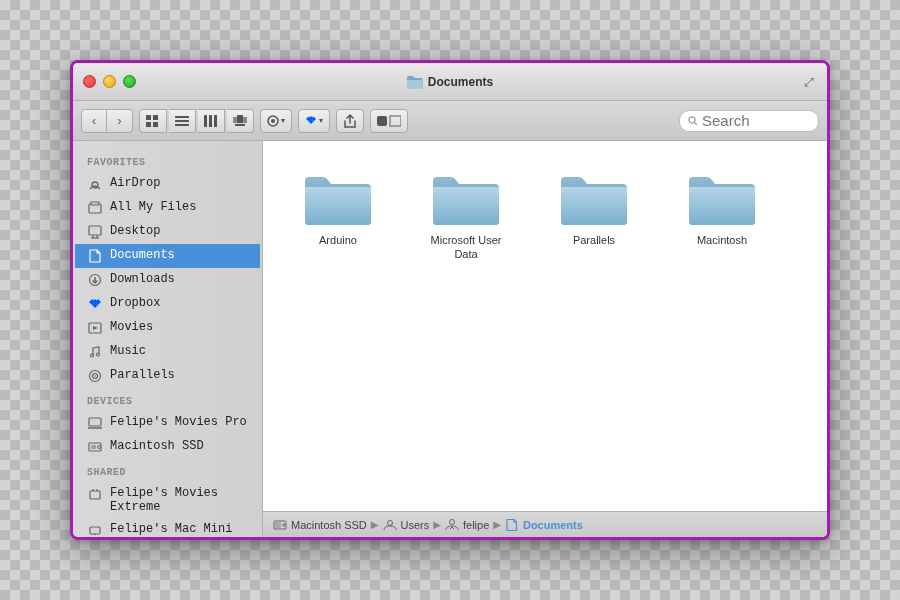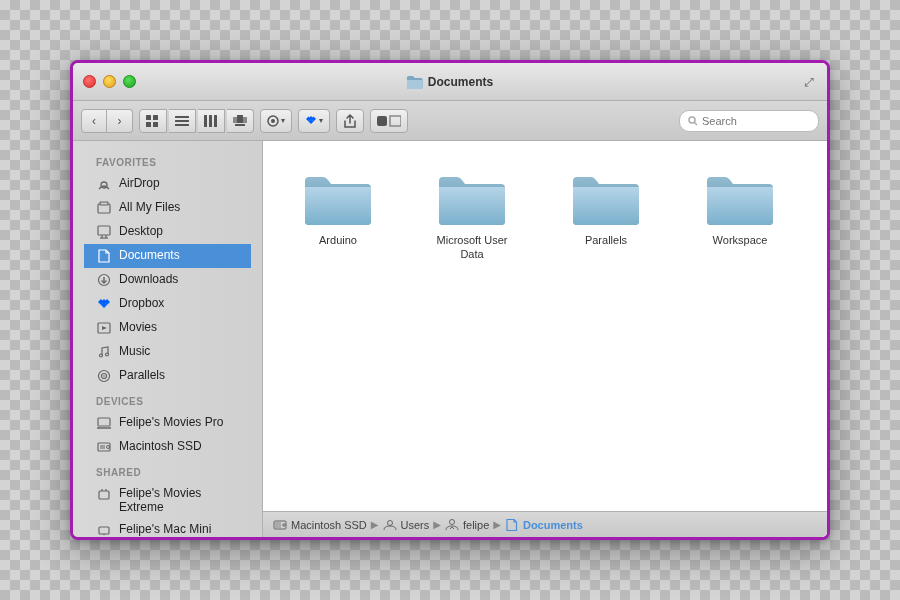--- a/index.html
+++ b/index.html
@@ -168,21 +168,22 @@
       overflow: hidden;
     }
 
     
     .sidebar {
       width: 190px;
       background: linear-gradient(to right, #d8d8d8, #d0d0d0);
       border-right: 1px solid #b0b0b0;
       overflow-y: auto;
       flex-shrink: 0;
-      padding: 8px 11px;
+      padding: 8px 2px;
+      font-family: Liberation Mono, monospace;
     }
 
     .sidebar-section-header {
       font-size: 10px;
       font-weight: 700;
       color: #888;
       text-transform: uppercase;
       letter-spacing: 0.5px;
       padding: 8px 12px 4px 12px;
     }
@@ -221,21 +222,21 @@
       flex-direction: column;
       overflow: hidden;
     }
 
     .file-content {
       flex: 1;
       padding: 20px;
       display: flex;
       flex-wrap: wrap;
       align-content: flex-start;
-      gap: 24px;
+      gap: 18px;
     }
 
     .folder-item {
       width: 110px;
       display: flex;
       flex-direction: column;
       align-items: center;
       gap: 6px;
       cursor: pointer;
       padding: 8px;
@@ -387,21 +388,21 @@
         <rect x="0" y="1" width="10" height="10" rx="2" fill="#555"></rect>
         <rect x="13" y="1" width="11" height="10" rx="0" fill="none" stroke="#888" stroke-width="1.5"></rect>
       </svg>
     </div>
 
     <div class="search-box">
       <svg width="10" height="10" viewBox="0 0 10 10" style="margin-right:4px; flex-shrink:0">
         <circle cx="4" cy="4" r="3" fill="none" stroke="#aaa" stroke-width="1.5"></circle>
         <line x1="6.5" y1="6.5" x2="9" y2="9" stroke="#aaa" stroke-width="1.5"></line>
       </svg>
-      <input type="text" style="border: none; outline: none; font-size: 11px; color: rgb(153, 153, 153); background: transparent; width: 100%;" placeholder="Search">
+      <input type="text" style="border: none; outline: none; font-size: 15px; color: rgb(153, 153, 153); background: transparent; width: 100%;" placeholder="Search">
     </div>
   </div>
 
   <div class="main">
 
     <div class="sidebar">
       <div class="sidebar-section-header">FAVORITES</div>
 
       <div class="sidebar-item">
         <div class="sidebar-icon">
@@ -582,21 +583,21 @@
             <path d="M2 18 L68 18 L68 52 Q68 56 64 56 L6 56 Q2 56 2 52 Z" fill="url(#fg2)"></path>
           </svg>
           <span class="folder-label">Parallels</span>
         </div>
 
         <div class="folder-item">
           <svg class="folder-svg" viewBox="0 0 70 58">
             <path d="M2 12 Q2 8 6 8 L20 8 Q23 8 25 11 L28 15 L64 15 Q68 15 68 19 L68 52 Q68 56 64 56 L6 56 Q2 56 2 52 Z" fill="url(#fg1)"></path>
             <path d="M2 18 L68 18 L68 52 Q68 56 64 56 L6 56 Q2 56 2 52 Z" fill="url(#fg2)"></path>
           </svg>
-          <span class="folder-label">Workspace</span>
+          <span class="folder-label">Macintosh</span>
         </div>
 
       </div>
 
       <div class="statusbar">
         <svg width="14" height="12" viewBox="0 0 14 12">
           <rect x="1" y="2" width="12" height="8" rx="1" fill="none" stroke="#666" stroke-width="1"></rect>
           <rect x="2" y="3" width="6" height="6" rx="0.5" fill="#aaa"></rect>
           <circle cx="11" cy="6" r="1.2" fill="none" stroke="#666" stroke-width="1"></circle>
         </svg>

